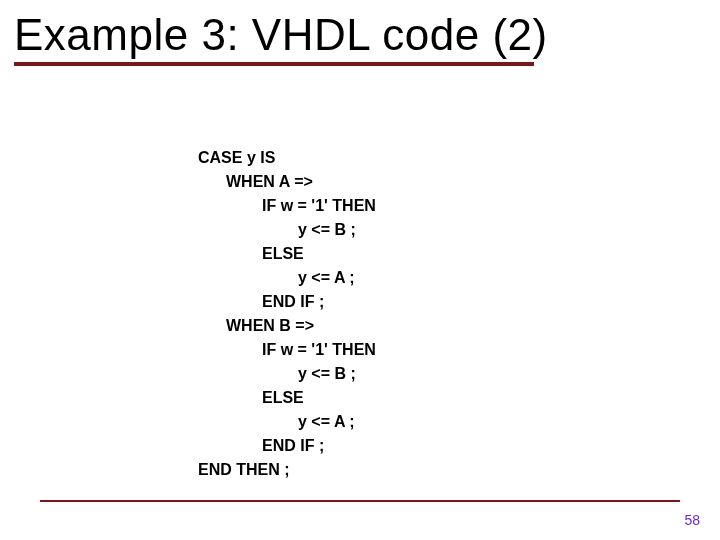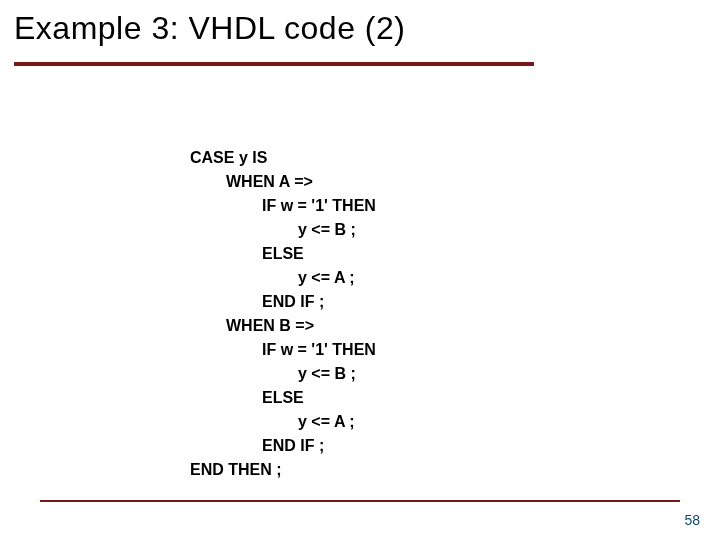--- a/index.html
+++ b/index.html
@@ -16,21 +16,21 @@
   .slide {
     width: 720px;
     height: 540px;
     position: relative;
     box-sizing: border-box;
   }
   .title {
     position: absolute;
     left: 14px;
     top: 10px;
-    font-size: 32px;
+    font-size: 44px;
     font-weight: 400;
     letter-spacing: 0.5px;
   }
   .title-rule {
     position: absolute;
     left: 14px;
     top: 62px;
     width: 520px;
     height: 4px;
     background: #7a1818;
@@ -51,23 +51,23 @@
     right: 40px;
     bottom: 38px;
     height: 2px;
     background: #7a1818;
   }
   .page-num {
     position: absolute;
     right: 20px;
     bottom: 12px;
     font-size: 14px;
-    color: #0c4a6e;
+    color: #6d28d9;
   }
-  .ind0 { padding-left: 0px; }
+  .ind0 { padding-left: 0px; margin-left: 8px; }
   .ind1 { padding-left: 36px; }
   .ind2 { padding-left: 72px; }
   .ind3 { padding-left: 108px; margin-top: 24px; }
 </style>
 </head>
 <body>
 
 <div class="slide">
 
   <div class="title">Example 3: VHDL code (2)</div>

